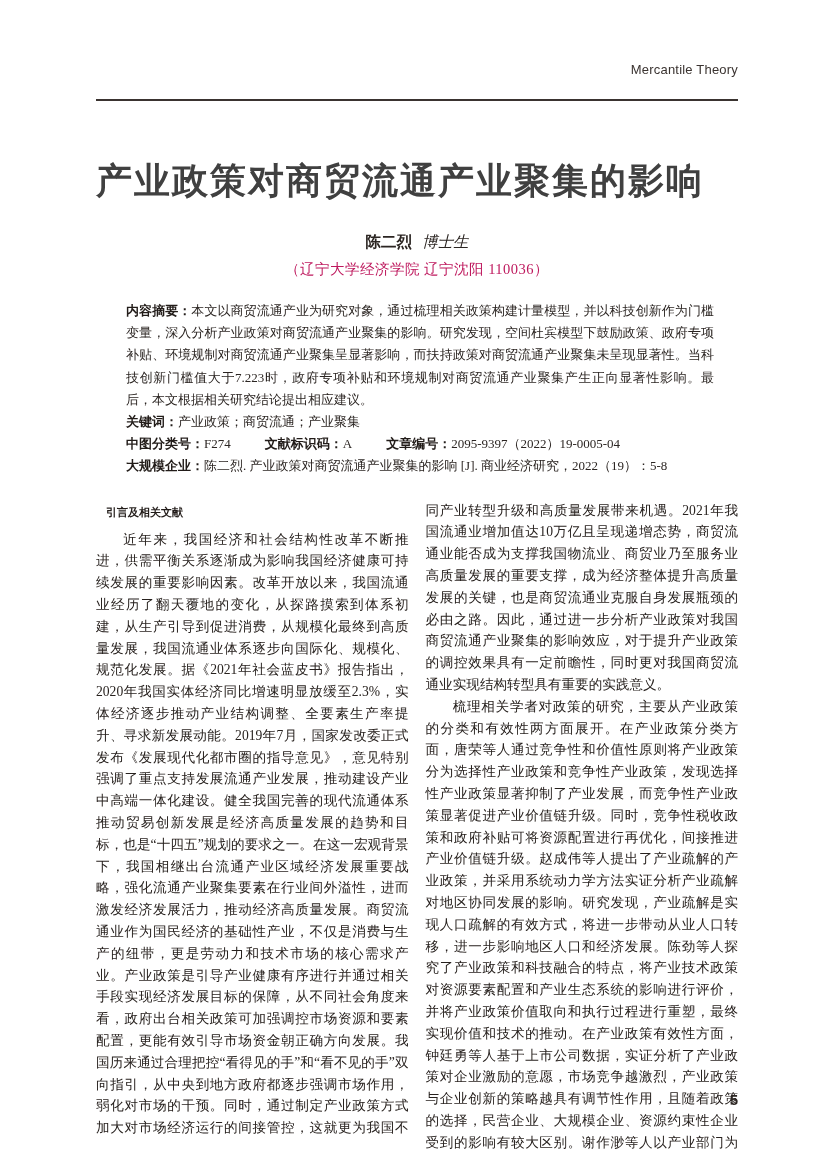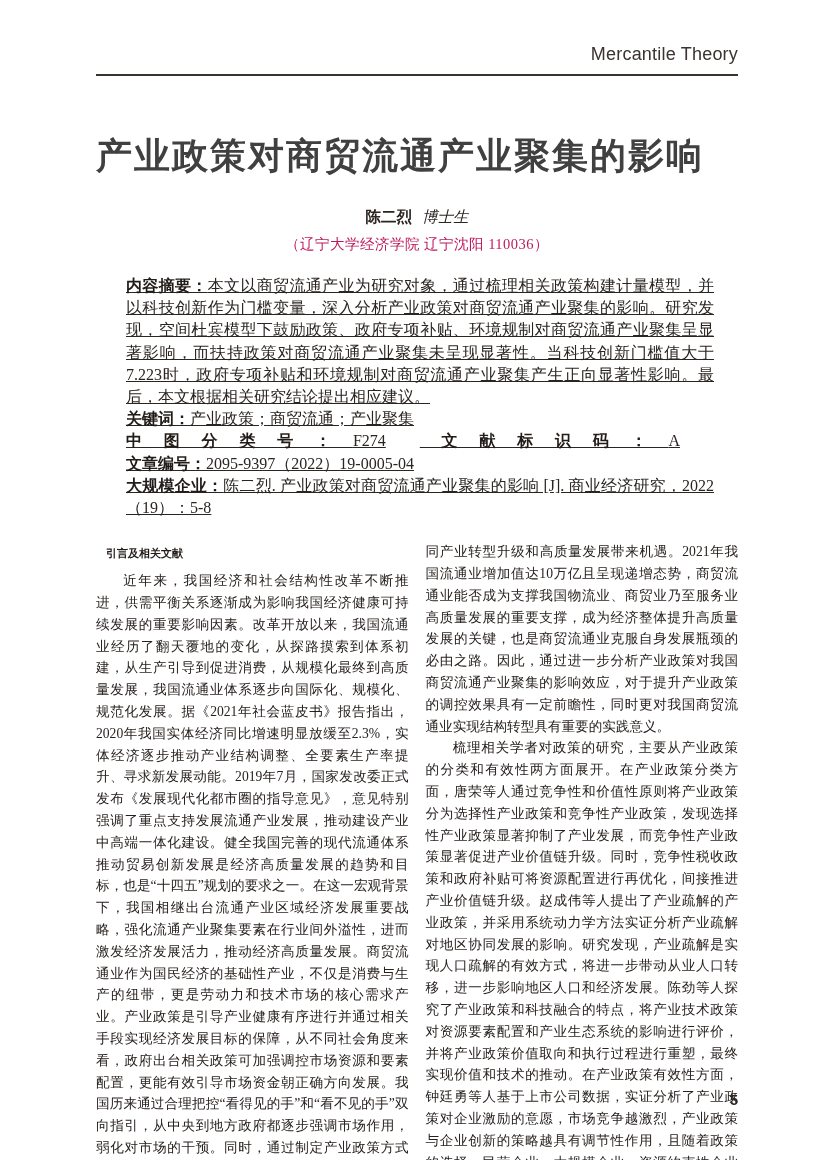--- a/index.html
+++ b/index.html
@@ -9,26 +9,26 @@
     color:#2b2522;
     -webkit-font-smoothing:antialiased;
   }
   .page{
     position:absolute;inset:0;
     padding:0 89px 0 96px;
     box-sizing:border-box;
   }
   
   .running-head{
-    margin-top:44px;
+    margin-top:62px;
     text-align:right;
     font-family:"Liberation Sans","DejaVu Sans",sans-serif;
-    font-size:18px;
+    font-size:13px;
     color:#3a3330;
-    padding-bottom:9px;
+    padding-bottom:22px;
     border-bottom:2px solid #3a3330;
     letter-spacing:.2px;
   }
   
   .article-title{
     margin-top:56px;
     text-align:left;
     font-family:"Liberation Sans","DejaVu Sans",sans-serif;
     font-weight:bold;
     font-size:36px;
@@ -46,24 +46,23 @@
   .affiliation{
     margin-top:7px;
     text-align:center;
     font-size:14.5px;
     color:#be185d;
     letter-spacing:.5px;
   }
   
   .meta-block{
     margin:21px 24px 8px 30px;
-    font-size:16px;
+    font-size:13px;
     line-height:22.2px;
     text-align:justify;
-    text-decoration:underline;
   }
   .meta-block p{margin:0;}
   .meta-label{
     font-family:"Liberation Sans","DejaVu Sans",sans-serif;
     font-weight:bold;
     color:#221c19;
   }
   .meta-inline{white-space:nowrap;}
   .meta-sep{display:inline-block;width:34px;}
   

